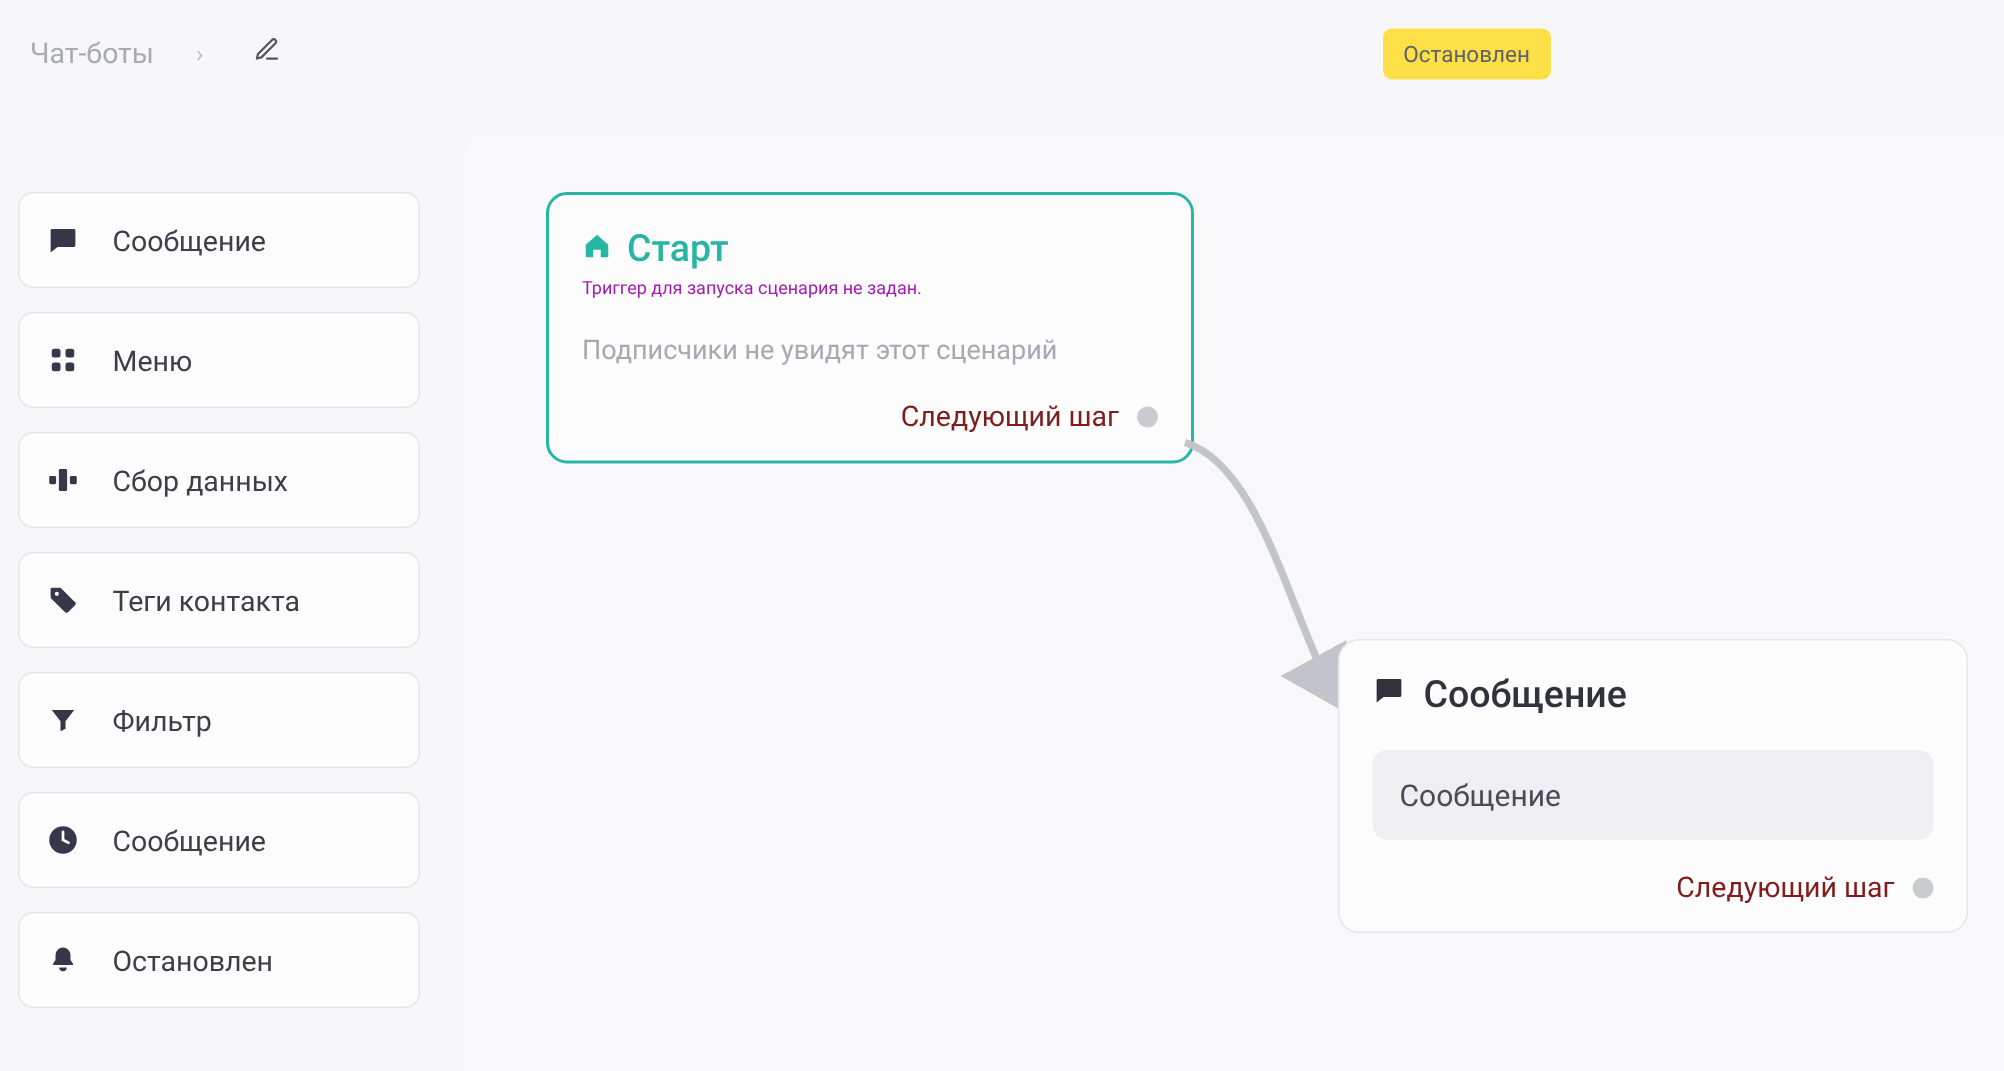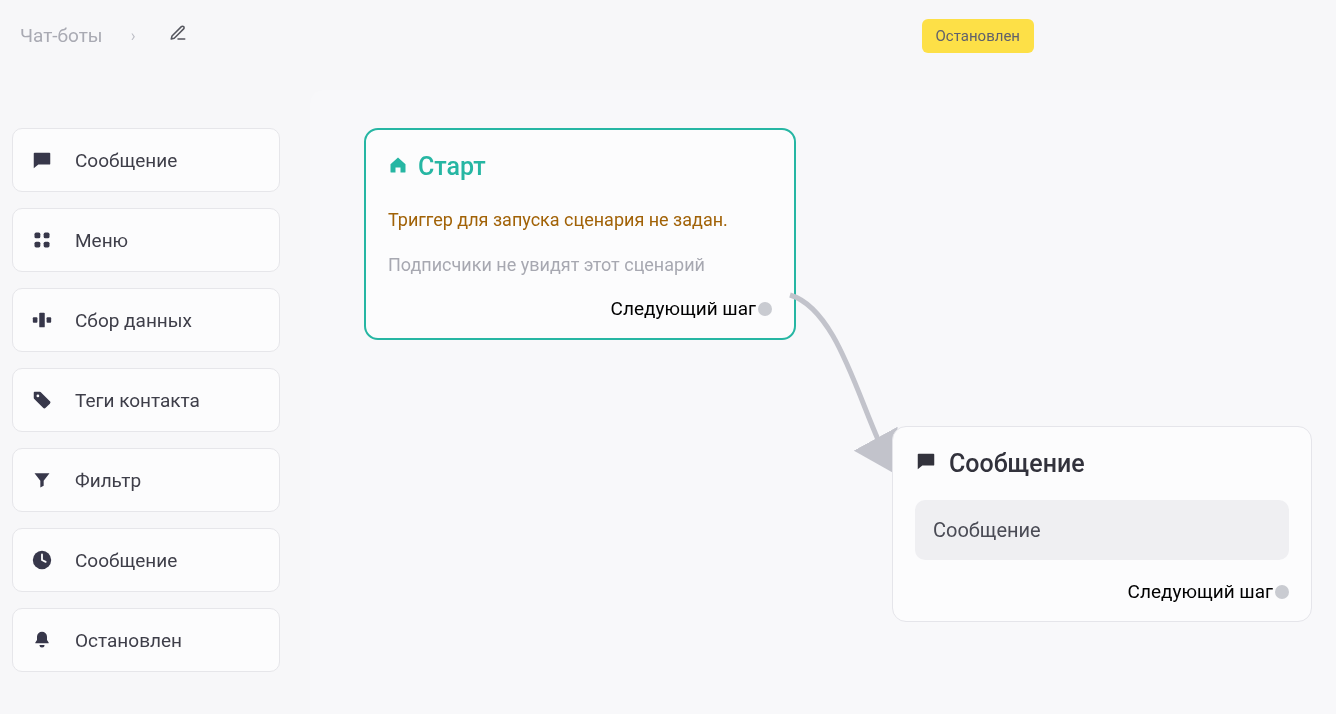--- a/index.html
+++ b/index.html
@@ -104,36 +104,36 @@
   }
   .node-start .node-title {
     color: #26b6a3;
     font-size: 25px;
     font-weight: 500;
     display: flex;
     align-items: flex-start;
     gap: 10px;
   }
   .node-start .trigger-line {
-    margin-top: 28px;
-    font-size: 18px;
-    color: #a16207;
+    margin-top: 4px;
+    font-size: 12px;
+    color: #a21caf;
   }
   .node-start .trigger-sub {
     margin-top: 24px;
     font-size: 18px;
     color: #a7a8b1;
   }
   .next-step {
     margin-top: 22px;
     display: flex;
     justify-content: flex-end;
     align-items: center;
-    gap: 2px;
-    color: #000000;
+    gap: 12px;
+    color: #7f1d1d;
     font-size: 19px;
     cursor: pointer;
   }
   .next-dot {
     width: 14px;
     height: 14px;
     border-radius: 50%;
     background: #c9cbd1;
   }
   .node-message {

